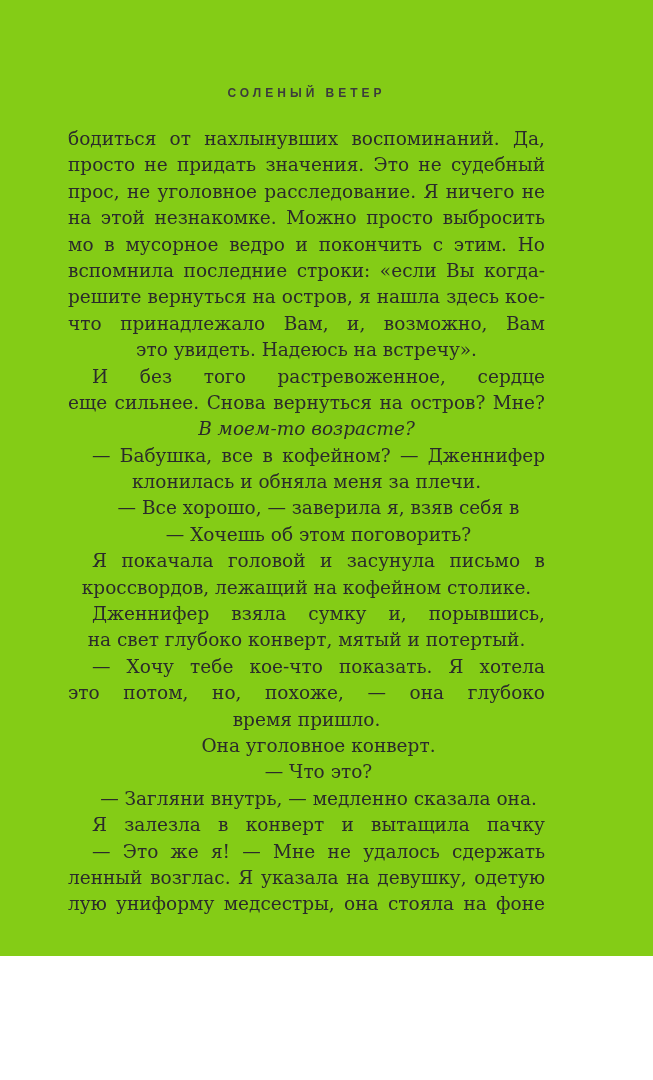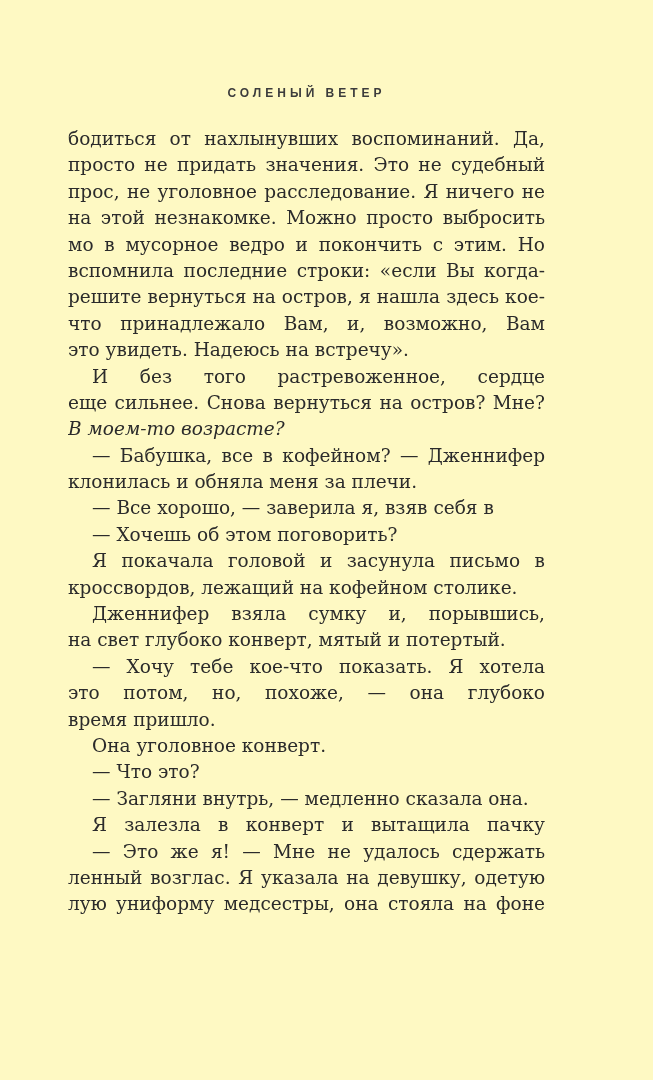--- a/index.html
+++ b/index.html
@@ -3,22 +3,22 @@
 <meta charset="utf-8">
 <style>
   html, body { margin: 0; padding: 0; }
   body {
     width: 653px; height: 1080px;
     background: #ffffff;
     font-family: "DejaVu Serif", serif;
   }
   .page {
     position: relative;
-    width: 653px; height: 1080px;
-    background: #fef9c3;
+    width: 653px; height: 956px;
+    background: #84cc16;
     overflow: hidden;
     text-decoration: underline;
   }
   .running-header {
     position: absolute;
     left: 68px; top: 86px; width: 477px;
     text-align: center;
     font-family: "Liberation Sans", sans-serif;
     font-size: 12px;
     font-weight: 600;
@@ -28,21 +28,21 @@
   .page-text {
     position: absolute;
     left: 68px; top: 126px; width: 477px;
     color: #2b2b2b;
   }
   .line {
     font-family: "DejaVu Serif", serif;
     font-size: 18.5px;
     line-height: 26.4px;
     height: 26.4px;
-    text-align: left;
+    text-align: center;
     white-space: normal;
     hyphens: none;
     overflow: hidden;
   }
   .line.just {
     text-align: justify;
     text-align-last: justify;
   }
   .line.ind { text-indent: 24px; }
   .line.ital { font-style: italic; }

